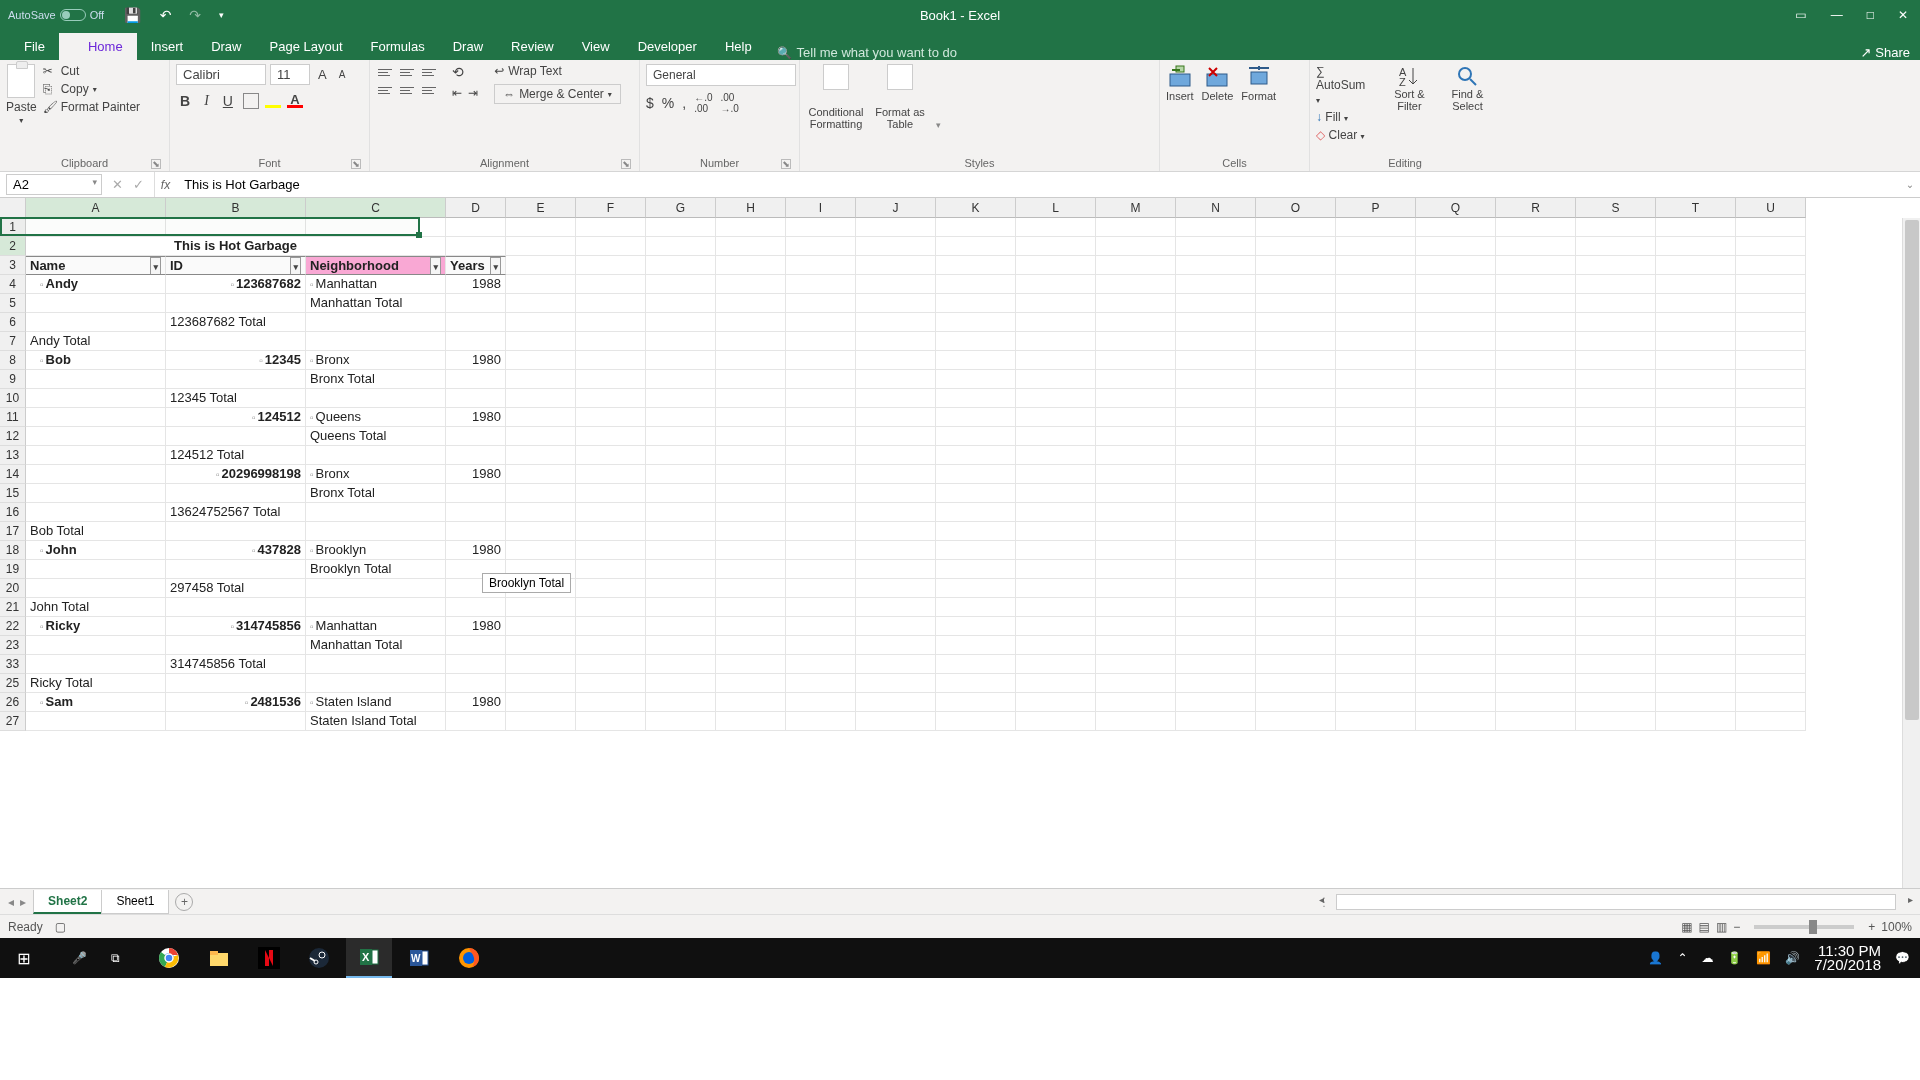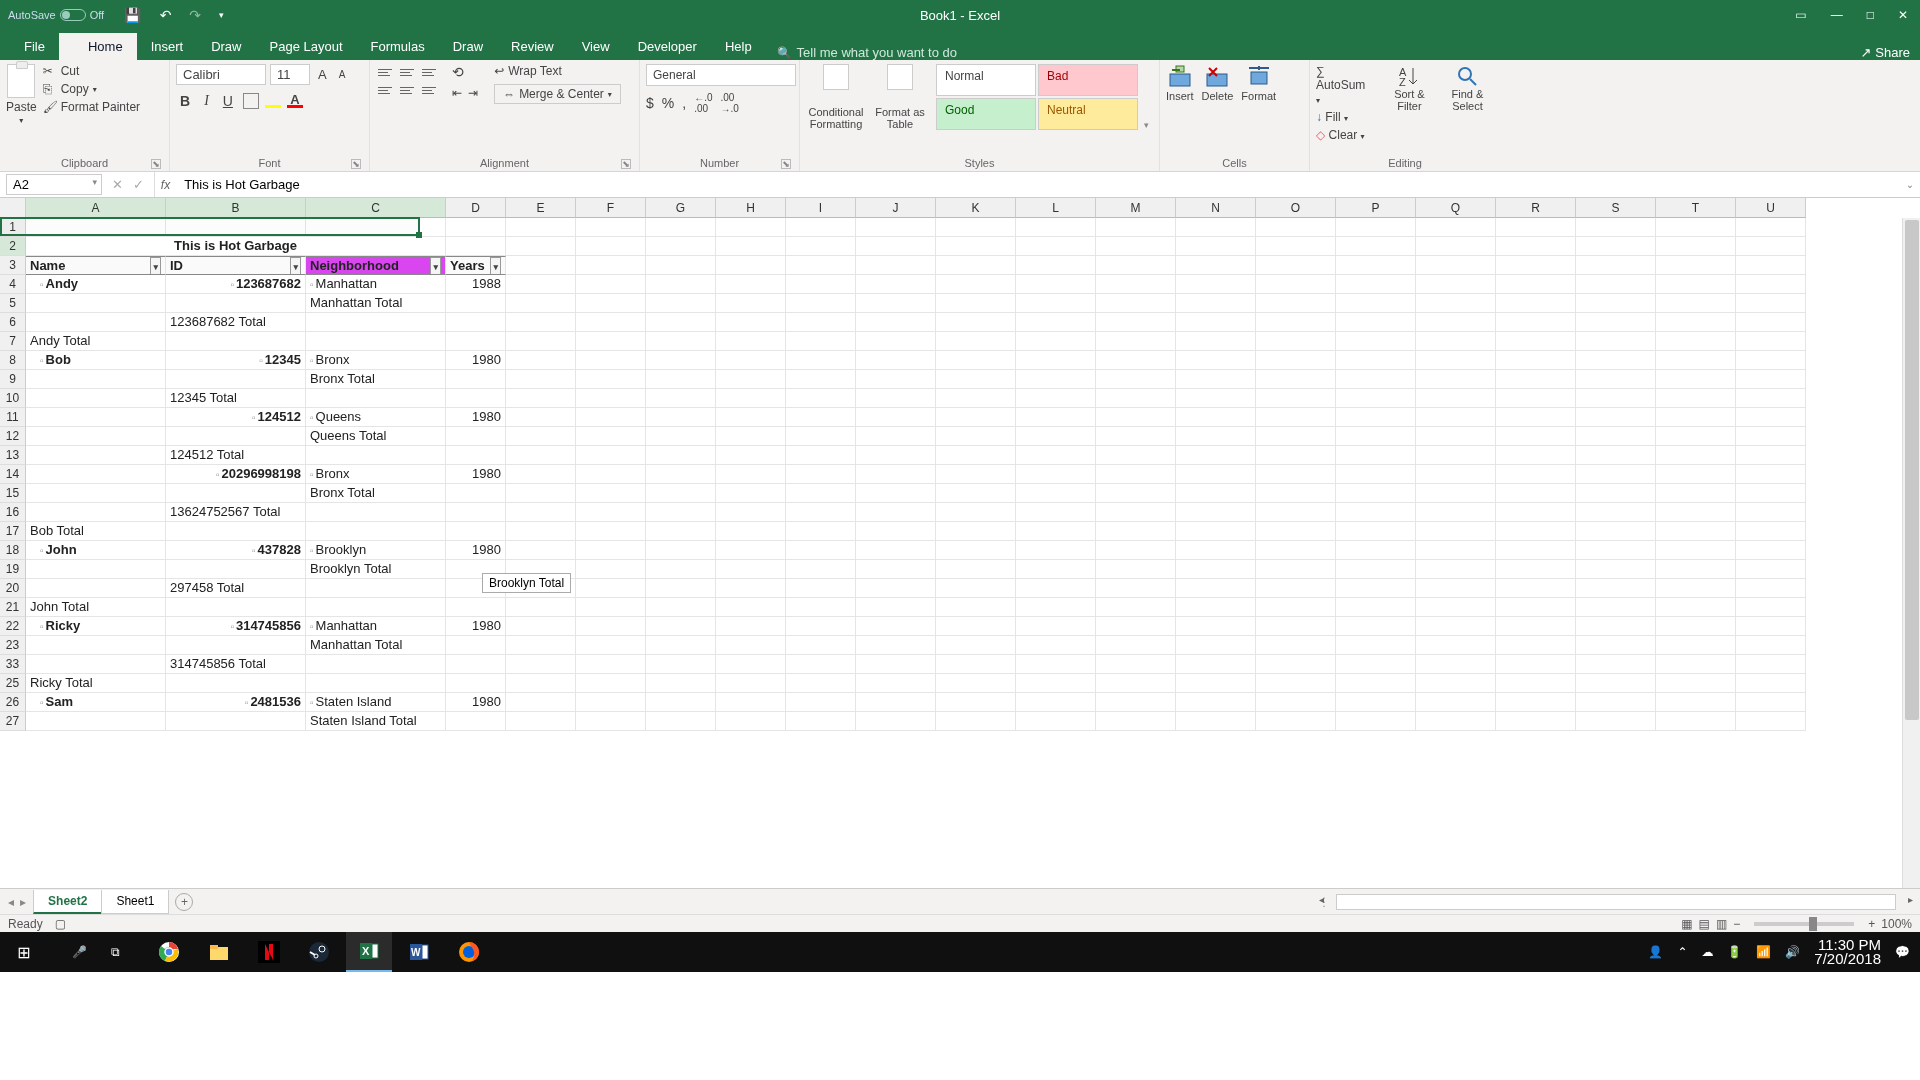--- a/index.html
+++ b/index.html
@@ -11,21 +11,21 @@
 .titlebar .autosave .toggle { width: 26px; height: 12px; border: 1px solid #9cb; border-radius: 6px; display: inline-block; position: relative; }
 .titlebar .autosave .toggle::after { content: ""; width: 8px; height: 8px; background: #9cb; border-radius: 50%; position: absolute; left: 1px; top: 1px; }
 .titlebar .qat { display: flex; gap: 18px; margin-left: 20px; align-items: center; }
 .titlebar .qat span { font-size: 14px; color: #fff; }
 .titlebar .title { position: absolute; left: 50%; transform: translateX(-50%); font-size: 13px; }
 .titlebar .winbtns { margin-left: auto; display: flex; gap: 24px; margin-right: 12px; font-size: 12px; align-items: center; }
 
 
 .ribbon-tabs { height: 30px; background: #217346; display: flex; align-items: flex-end; padding-left: 10px; }
 .ribbon-tabs .tab { padding: 6px 14px; color: #fff; font-size: 13px; cursor: pointer; }
-.ribbon-tabs .tab.active { background: #f3f2f1; color: #0f172a; padding-left: 29px; }
+.ribbon-tabs .tab.active { background: #f3f2f1; color: #6d28d9; padding-left: 29px; }
 .ribbon-tabs .tellme { margin-left: 12px; color: #d0e8dc; font-size: 13px; display: flex; align-items: center; gap: 4px; }
 .ribbon-tabs .share { margin-left: auto; margin-right: 10px; color: #fff; font-size: 13px; display: flex; align-items: center; gap: 4px; }
 
 
 .ribbon { height: 112px; background: #f3f2f1; border-bottom: 1px solid #d5d5d5; display: flex; font-size: 12px; color: #444; }
 .group { border-right: 1px solid #e1e1e1; padding: 4px 6px 0 6px; display: flex; flex-direction: column; position: relative; }
 .group .glabel { text-align: center; font-size: 11px; color: #666; margin-top: auto; padding: 2px 0; position: relative; }
 .group .glabel .dlg { position: absolute; right: 2px; bottom: 2px; font-size: 9px; color: #888; border: 1px solid #bbb; width: 10px; height: 10px; line-height: 8px; text-align: center; }
 .group-body { display: flex; gap: 6px; }
 
@@ -108,21 +108,21 @@
 .sheettabs { height: 26px; border-top: 1px solid #ccc; display: flex; align-items: center; background: #f3f2f1; font-size: 12px; position: relative; }
 .sheettabs .nav { padding: 0 8px; color: #888; display: flex; gap: 6px; }
 .sheettabs .tab { padding: 4px 14px; border: 1px solid #ccc; border-top: none; background: #fff; margin-left: -1px; }
 .sheettabs .tab.active { border-bottom: 2px solid #217346; font-weight: 600; color: #217346; background: #fff; }
 .sheettabs .addtab { margin-left: 6px; width: 18px; height: 18px; border: 1px solid #aaa; border-radius: 50%; text-align: center; line-height: 16px; color: #666; }
 .sheettabs .hsplit { margin-left: auto; width: 560px; height: 16px; border: 1px solid #ccc; background: #fff; margin-right: 24px; position: relative; }
 .sheettabs .hsplit::before { content: "◂"; position: absolute; left: -18px; top: -1px; font-size: 10px; color: #666; }
 .sheettabs .hsplit::after { content: "▸"; position: absolute; right: -18px; top: -1px; font-size: 10px; color: #666; }
 
 
-.statusbar { height: 18px; background: #f3f2f1; border-top: 1px solid #ddd; display: flex; align-items: center; font-size: 12px; color: #555; padding: 0 8px; }
+.statusbar { height: 24px; background: #f3f2f1; border-top: 1px solid #ddd; display: flex; align-items: center; font-size: 12px; color: #555; padding: 0 8px; }
 .statusbar .views { margin-left: auto; display: flex; gap: 6px; align-items: center; }
 .statusbar .zoom-slider { width: 100px; height: 4px; background: #ccc; position: relative; margin: 0 8px; }
 .statusbar .zoom-slider::after { content: ""; width: 8px; height: 14px; background: #888; position: absolute; left: 55px; top: -5px; }
 
 
 .taskbar { height: 40px; background: #101010; display: flex; align-items: center; color: #fff; font-size: 12px; }
 .taskbar .start { width: 48px; text-align: center; font-size: 16px; }
 .taskbar .search { background: #2b2b2b; height: 32px; width: 340px; display: flex; align-items: center; padding: 0 10px; gap: 10px; color: #aaa; border-radius: 2px; }
 .taskbar .search .circ { width: 18px; height: 18px; border: 2px solid #fff; border-radius: 50%; }
 .taskbar .tbicons { display: flex; gap: 4px; margin-left: 14px; }
@@ -296,26 +296,20 @@
       <div class="styles-left">
         <div class="sbtn">
             <div class="sicon"></div>
             <span>Conditional Formatting</span>
           </div>
         <div class="sbtn">
             <div class="sicon"></div>
             <span>Format as Table</span>
           </div>
       </div>
-      <div class="styles-grid">
-        <div class="cell sc-normal">Normal</div>
-        <div class="cell sc-bad">Bad</div>
-        <div class="cell sc-good">Good</div>
-        <div class="cell sc-neutral">Neutral</div>
-      </div>
       <span style="align-self:flex-end;font-size:9px;color:#888">▾</span>
     </div>
     <div class="glabel"><span>Styles</span></div>
   </div>
 
   <div class="group" style="width:150px">
     <div class="cells-btns">
       <div class="cbtn">
         <svg class="cicon" viewBox="0 0 24 24">
             <rect x="2" y="10" width="20" height="12" fill="#6fa8dc" stroke="#2e5b8a"></rect>
@@ -477,21 +471,21 @@
         <div class="cell" style="width: 80px;"></div>
         <div class="cell" style="width: 80px;"></div>
         <div class="cell" style="width: 80px;"></div>
         <div class="cell" style="width: 80px;"></div>
         <div class="cell" style="width: 80px;"></div>
         <div class="cell" style="width: 70px;"></div>
       </div>
       <div class="cellrow">
         <div class="cell" style="width: 140px; font-weight: 600; border-top: 1px solid rgb(136, 136, 136); border-bottom: 1px solid rgb(136, 136, 136); background: rgb(250, 250, 250);"><span>Name</span><span style="float: right; border: 1px solid rgb(153, 153, 153); font-size: 9px; padding: 0px 2px; background: rgb(245, 245, 245); color: rgb(68, 68, 68);">▾</span></div>
         <div class="cell" style="width: 140px; font-weight: 600; border-top: 1px solid rgb(136, 136, 136); border-bottom: 1px solid rgb(136, 136, 136); background: rgb(250, 250, 250);"><span>ID</span><span style="float: right; border: 1px solid rgb(153, 153, 153); font-size: 9px; padding: 0px 2px; background: rgb(245, 245, 245); color: rgb(68, 68, 68);">▾</span></div>
-        <div class="cell" style="width: 140px; font-weight: 600; border-top: 1px solid rgb(136, 136, 136); border-bottom: 1px solid rgb(136, 136, 136); background: #d946ef;"><span>Neighborhood</span><span style="float: right; border: 1px solid rgb(153, 153, 153); font-size: 9px; padding: 0px 2px; background: rgb(245, 245, 245); color: rgb(68, 68, 68);">▾</span></div>
+        <div class="cell" style="width: 140px; font-weight: 600; border-top: 1px solid rgb(136, 136, 136); border-bottom: 1px solid rgb(136, 136, 136); background: #f9a8d4;"><span>Neighborhood</span><span style="float: right; border: 1px solid rgb(153, 153, 153); font-size: 9px; padding: 0px 2px; background: rgb(245, 245, 245); color: rgb(68, 68, 68);">▾</span></div>
         <div class="cell" style="width: 60px; font-weight: 600; border-top: 1px solid rgb(136, 136, 136); border-bottom: 1px solid rgb(136, 136, 136); background: rgb(250, 250, 250);"><span>Years</span><span style="float: right; border: 1px solid rgb(153, 153, 153); font-size: 9px; padding: 0px 2px; background: rgb(245, 245, 245); color: rgb(68, 68, 68);">▾</span></div>
         <div class="cell" style="width: 70px;"></div>
         <div class="cell" style="width: 70px;"></div>
         <div class="cell" style="width: 70px;"></div>
         <div class="cell" style="width: 70px;"></div>
         <div class="cell" style="width: 70px;"></div>
         <div class="cell" style="width: 80px;"></div>
         <div class="cell" style="width: 80px;"></div>
         <div class="cell" style="width: 80px;"></div>
         <div class="cell" style="width: 80px;"></div>

